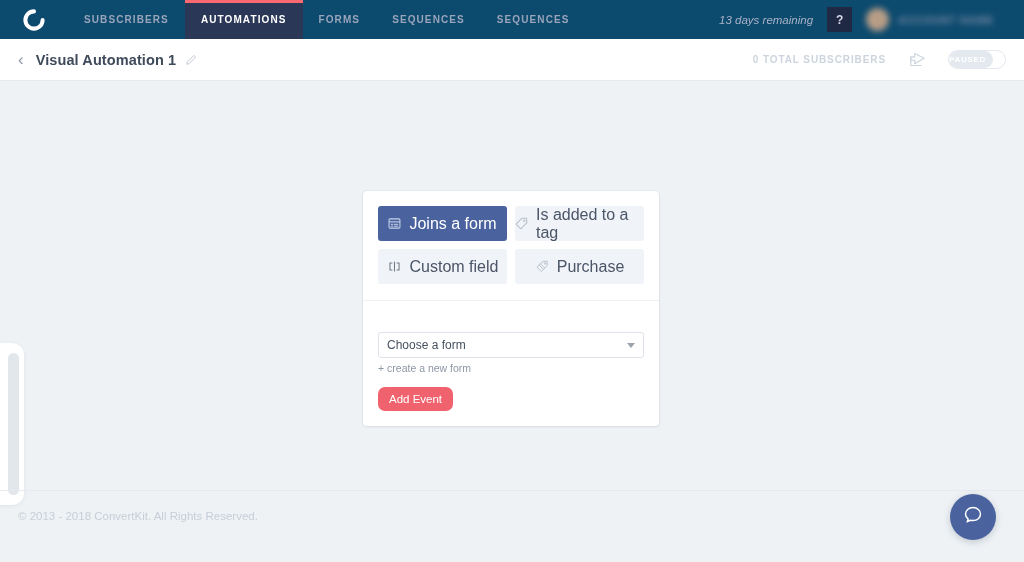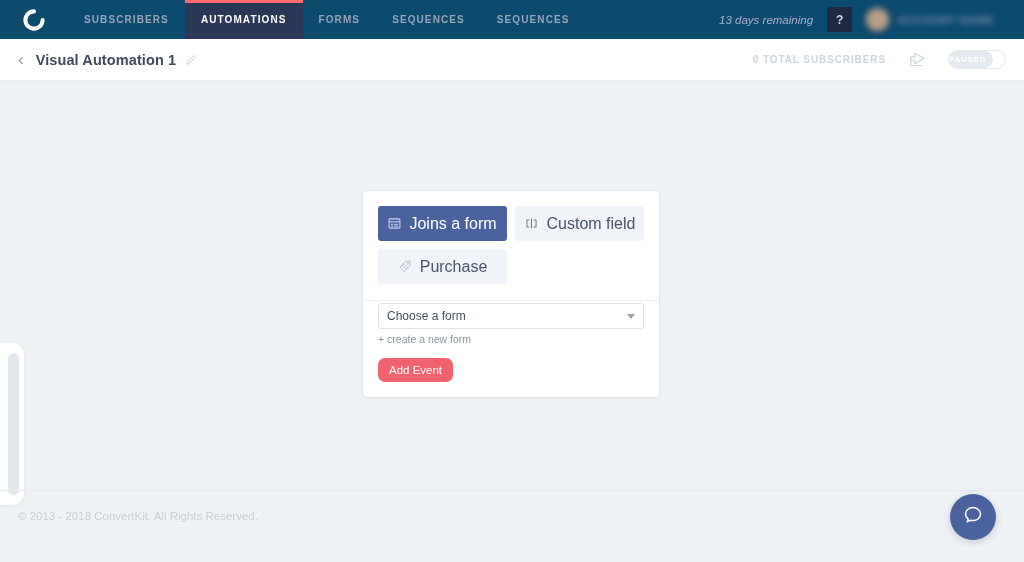--- a/index.html
+++ b/index.html
@@ -222,21 +222,21 @@
     margin-right: 8px;
   }
 
   .form-divider {
     height: 1px;
     background: #edf0f4;
     margin: 16px -15px 0 -15px;
   }
 
   .select-wrap {
-    margin-top: 2px;
+    margin-top: 31px;
     position: relative;
   }
   .form-select {
     width: 100%;
     height: 26px;
     border: 1px solid #dfe3e9;
     border-radius: 3px;
     background: #ffffff;
     font-size: 12px;
     color: #46515f;
@@ -404,20 +404,29 @@
         <span class="ebicon">
           <svg width="13" height="13" viewBox="0 0 16 16">
             <rect x="1.3" y="2.3" width="13.4" height="11.4" rx="1.3" fill="none" stroke="#c7d2ea" stroke-width="1.3"></rect>
             <path d="M1.3 6h13.4" stroke="#c7d2ea" stroke-width="1.3"></path>
             <path d="M4 9h2M4 11.3h2M8 9h4M8 11.3h4" stroke="#c7d2ea" stroke-width="1.2" stroke-linecap="round"></path>
           </svg>
         </span>
         <span>Joins a form</span>
       </div>
 
+      <div class="event-btn">
+        <span class="ebicon">
+          <svg width="13" height="13" viewBox="0 0 16 16">
+            <path d="M8.6 1.5H14.4v5.8L7.2 14.5 1.4 8.7z" fill="none" stroke="#b7c0cc" stroke-width="1.25" stroke-linejoin="round"></path>
+            <circle cx="11.4" cy="4.6" r="1.1" fill="none" stroke="#b7c0cc" stroke-width="1.15"></circle>
+          </svg>
+        </span>
+        <span>Is added to a tag</span>
+      </div>
 
       <div class="event-btn">
         <span class="ebicon">
           <svg width="15" height="13" viewBox="0 0 18 16">
             <path d="M6.4 3.6H3.4v8.8h3" fill="none" stroke="#6f7a89" stroke-width="1.3" stroke-linejoin="round"></path>
             <path d="M11.6 3.6h3v8.8h-3" fill="none" stroke="#6f7a89" stroke-width="1.3" stroke-linejoin="round"></path>
             <path d="M9 2.6v10.8" stroke="#6f7a89" stroke-width="1.3" stroke-linecap="round"></path>
           </svg>
         </span>
         <span>Custom field</span>

